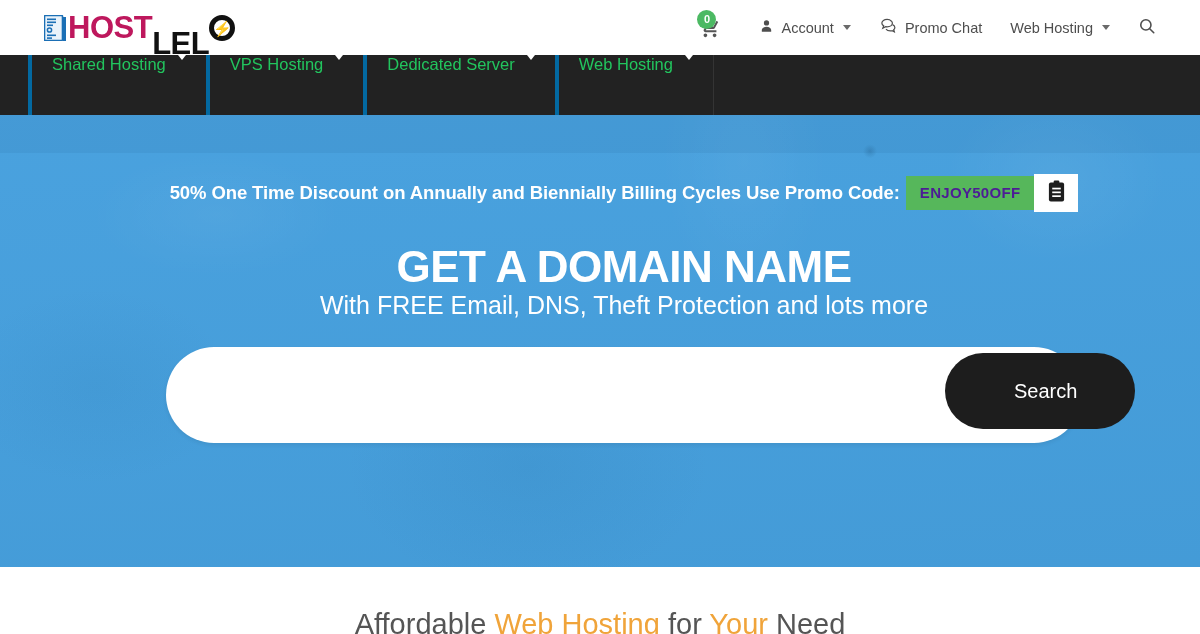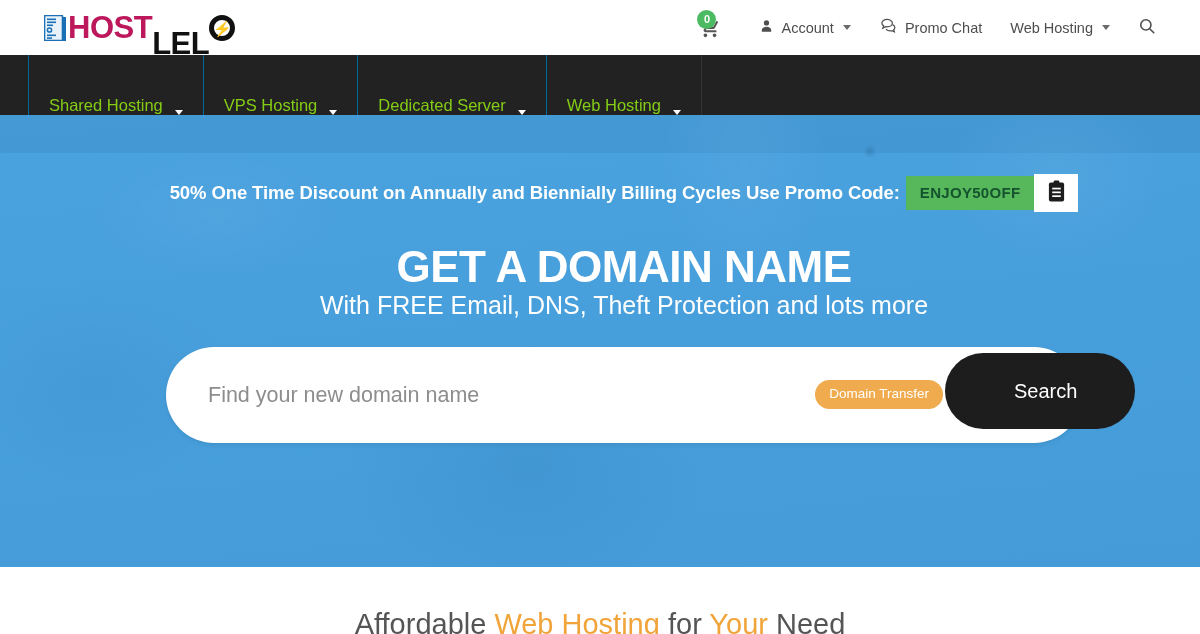--- a/index.html
+++ b/index.html
@@ -123,26 +123,26 @@
   
   .mainnav {
     height: 60px;
     background: #222222;
     display: flex;
     align-items: stretch;
     padding-left: 28px;
   }
   .mainnav-item {
     display: flex;
-    align-items: flex-end;
-    color: #84cc16;
+    align-items: flex-start;
+    color: #22c55e;
     font-size: 16.5px;
     padding: 0 20px;
     cursor: pointer;
-    border-left: 1px solid #0369a1;
+    border-left: 4px solid #0369a1;
     border-right: 1px solid #343434;
     margin-right: -1px;
     white-space: nowrap;
   }
   .mainnav-item .caret {
     border-top-color: #ffffff;
     margin-left: 12px;
   }
 
   
@@ -185,21 +185,21 @@
     margin-top: 59px;
   }
   .promo-text {
     color: #ffffff;
     font-size: 18.5px;
     font-weight: bold;
     letter-spacing: -0.1px;
   }
   .promo-code {
     background: #56b75b;
-    color: #14532d;
+    color: #4c1d95;
     font-size: 15px;
     font-weight: bold;
     letter-spacing: 0.3px;
     padding: 9px 14px 10px;
     margin-left: 6px;
     line-height: 1;
     cursor: pointer;
   }
   .promo-copy {
     background: #ffffff;
@@ -426,23 +426,21 @@
           </svg>
         </span>
       </span>
     </div>
 
     <h1 class="hero-h1">GET A DOMAIN NAME</h1>
     <div class="hero-sub">With FREE Email, DNS, Theft Protection and lots more</div>
 
     <div class="search-wrap">
       <div class="search-pill"></div>
-      <input class="search-input" type="text" placeholder="Find your new domain name" style="">
       <button class="search-btn">Search</button>
-      <button class="transfer-btn">Domain Transfer</button>
     </div>
 
   </div>
 </div>
 
 <div class="below">
   <div class="below-title">
     <span>Affordable </span><span class="hl">Web Hosting</span><span> for </span><span class="hl">Your</span><span> Need</span>
   </div>
 </div>

